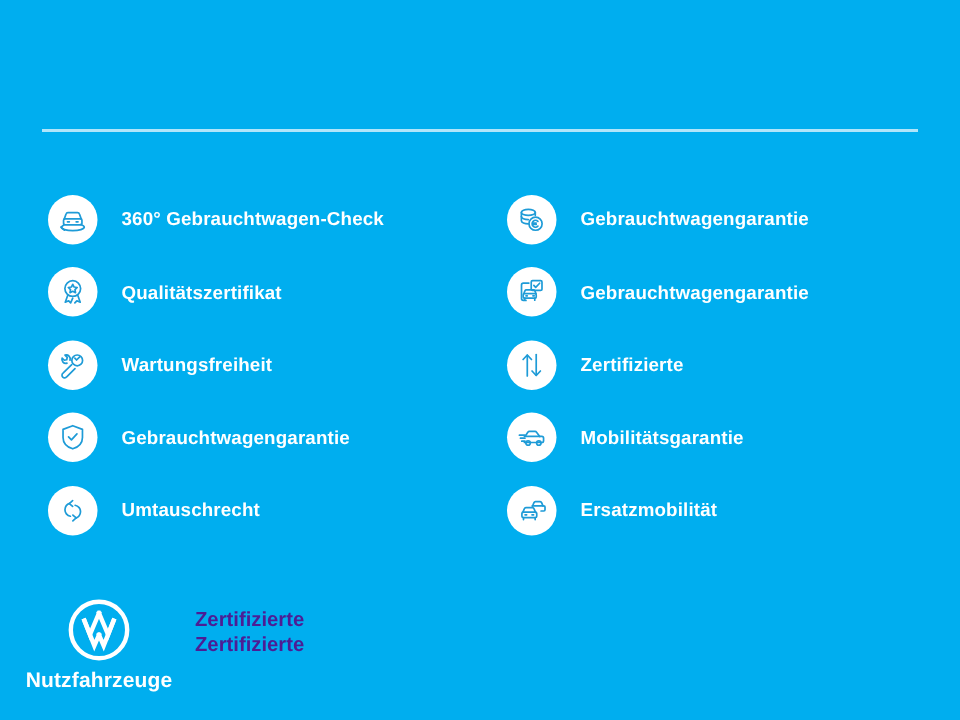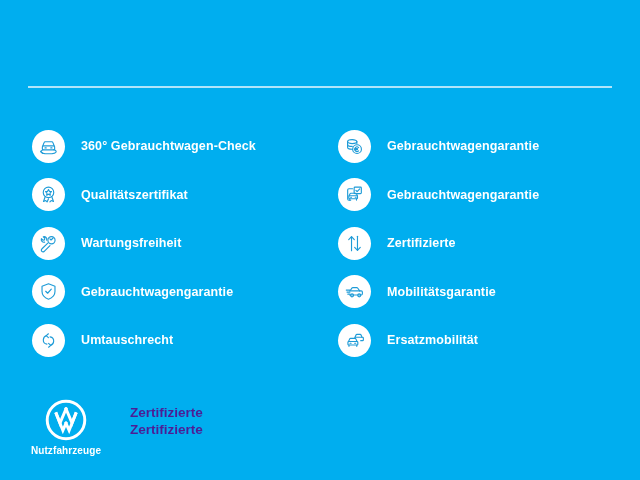--- a/index.html
+++ b/index.html
@@ -87,21 +87,21 @@
   }
   .logo-block {
     width:72px;
     display:flex;
     flex-direction:column;
     align-items:center;
   }
   .vw-mark { display:block; }
   .logo-sub {
     margin-top:3px;
-    font-size:10px;
+    font-size:14px;
     font-weight:bold;
     color:#ffffff;
     letter-spacing:.1px;
     white-space:nowrap;
   }
   .footer-text {
     margin-left:28px;
     margin-top:6px;
     font-size:13.5px;
     font-weight:bold;

